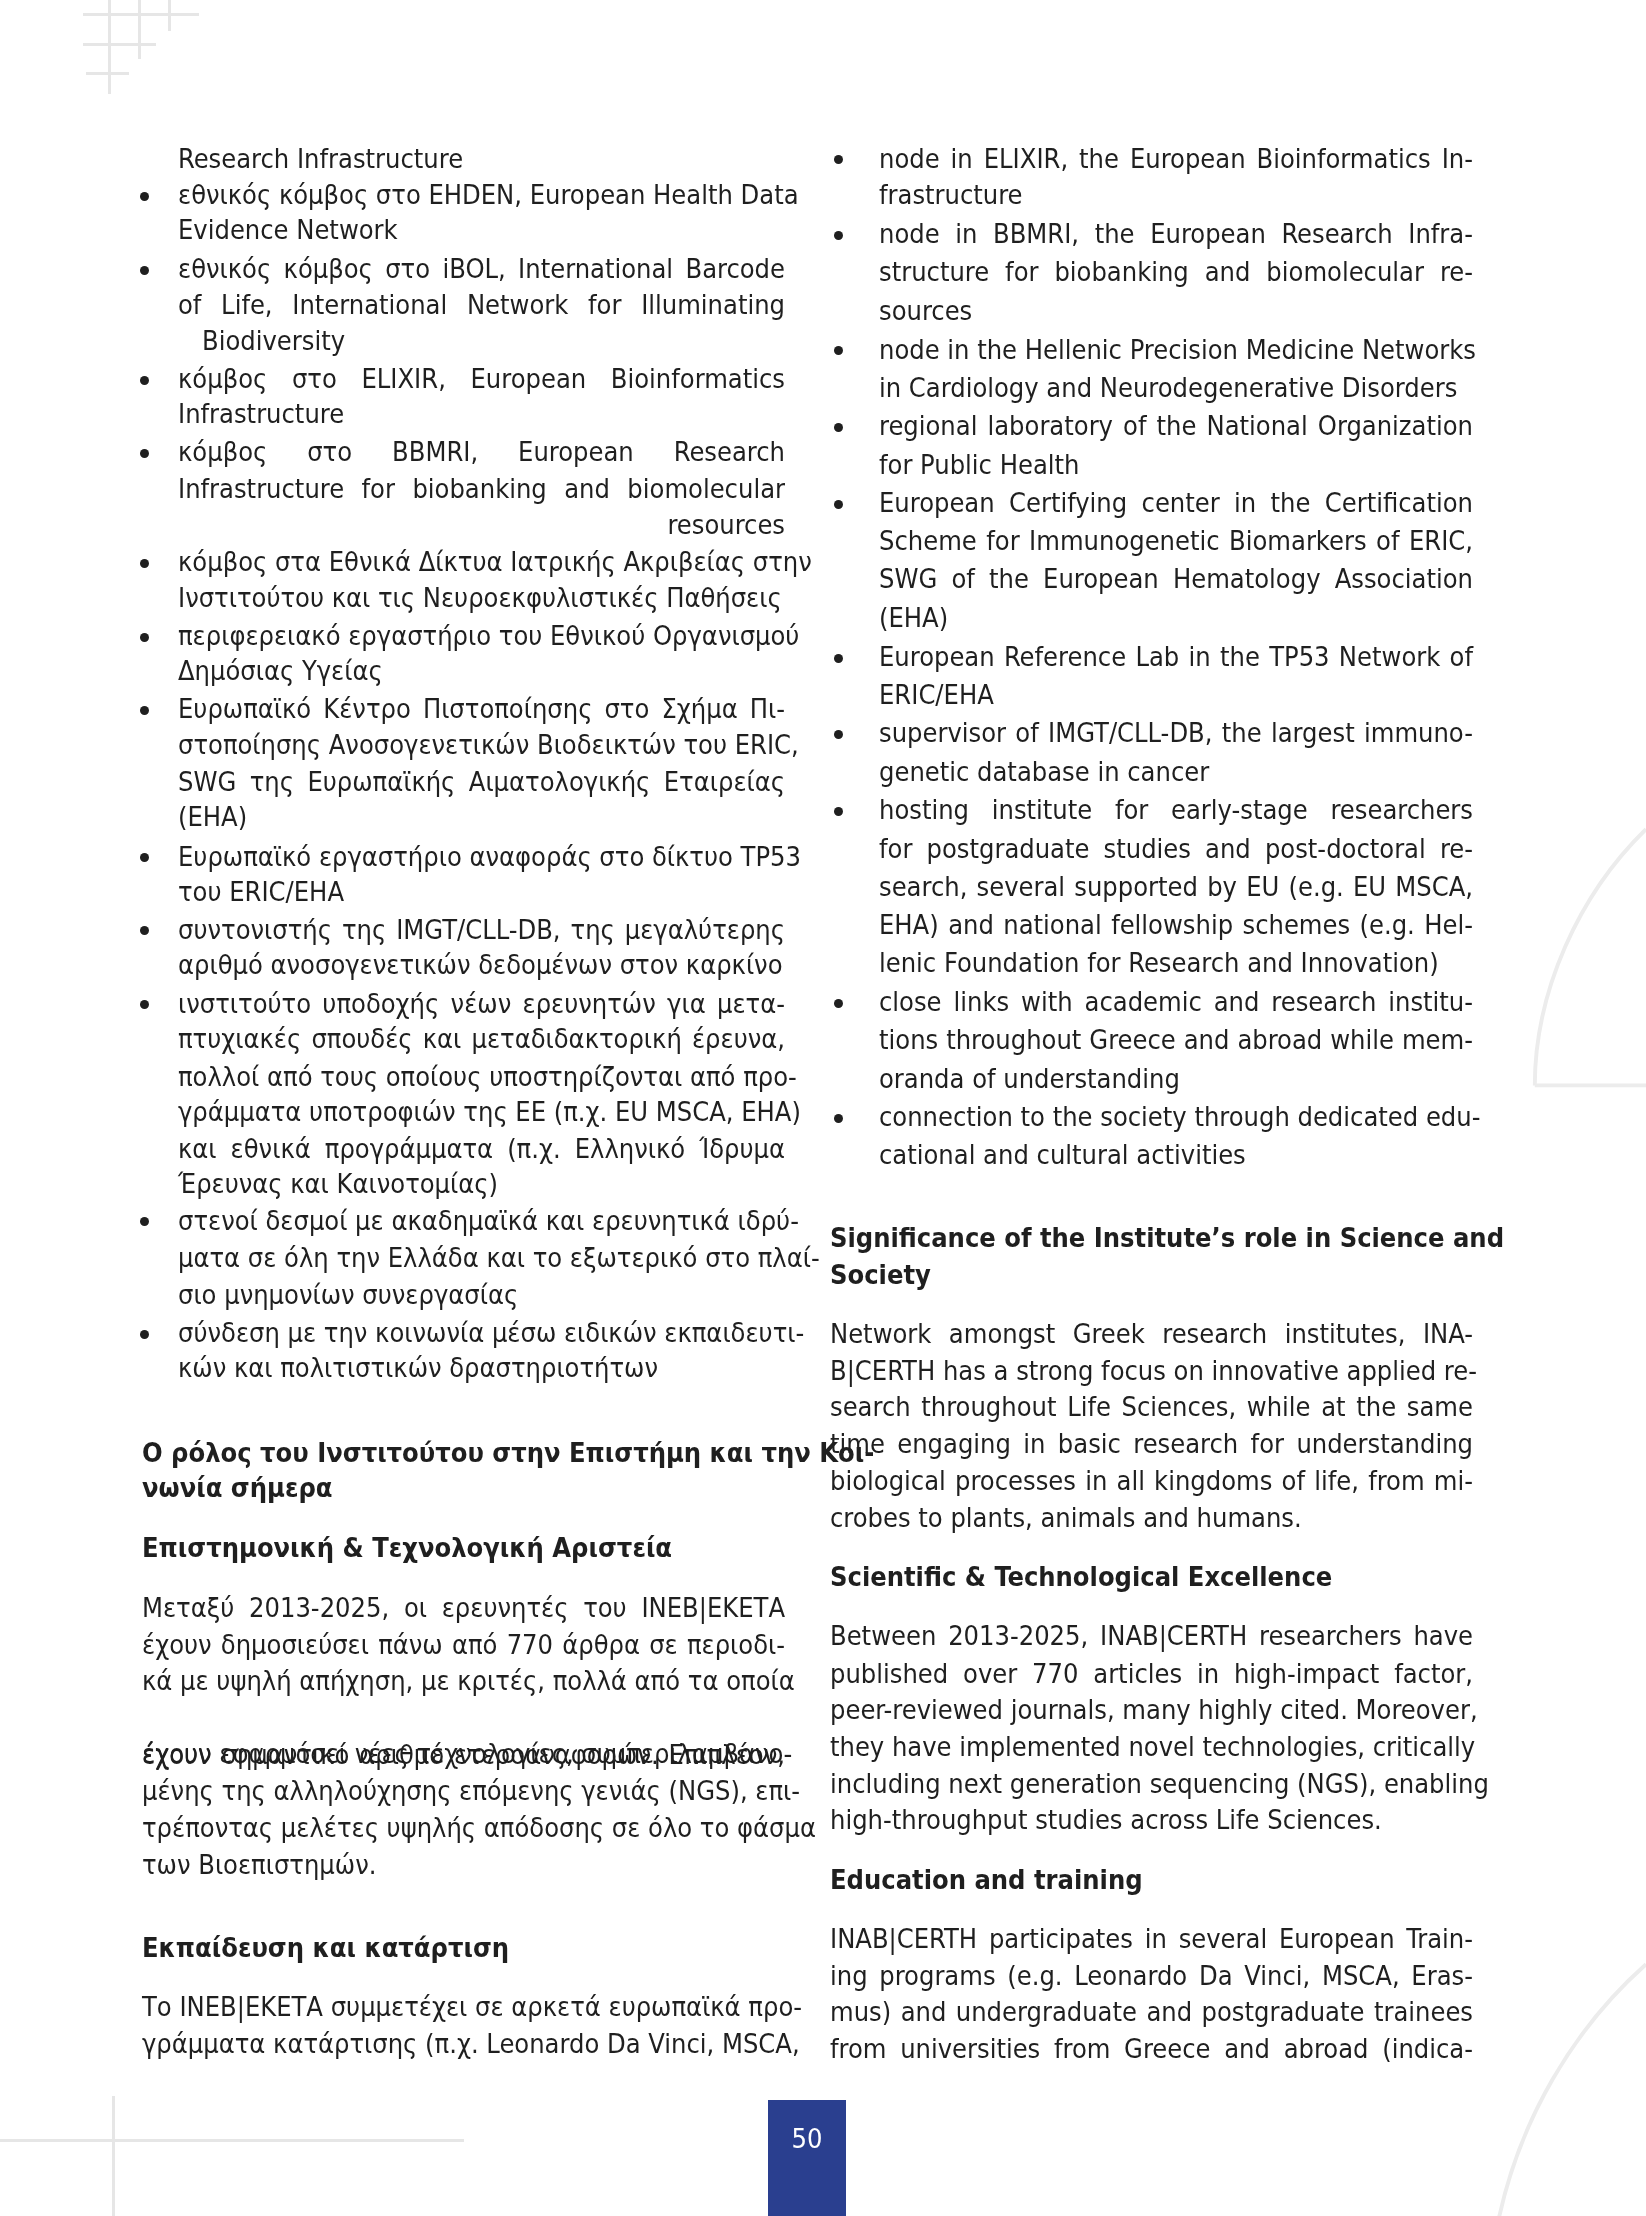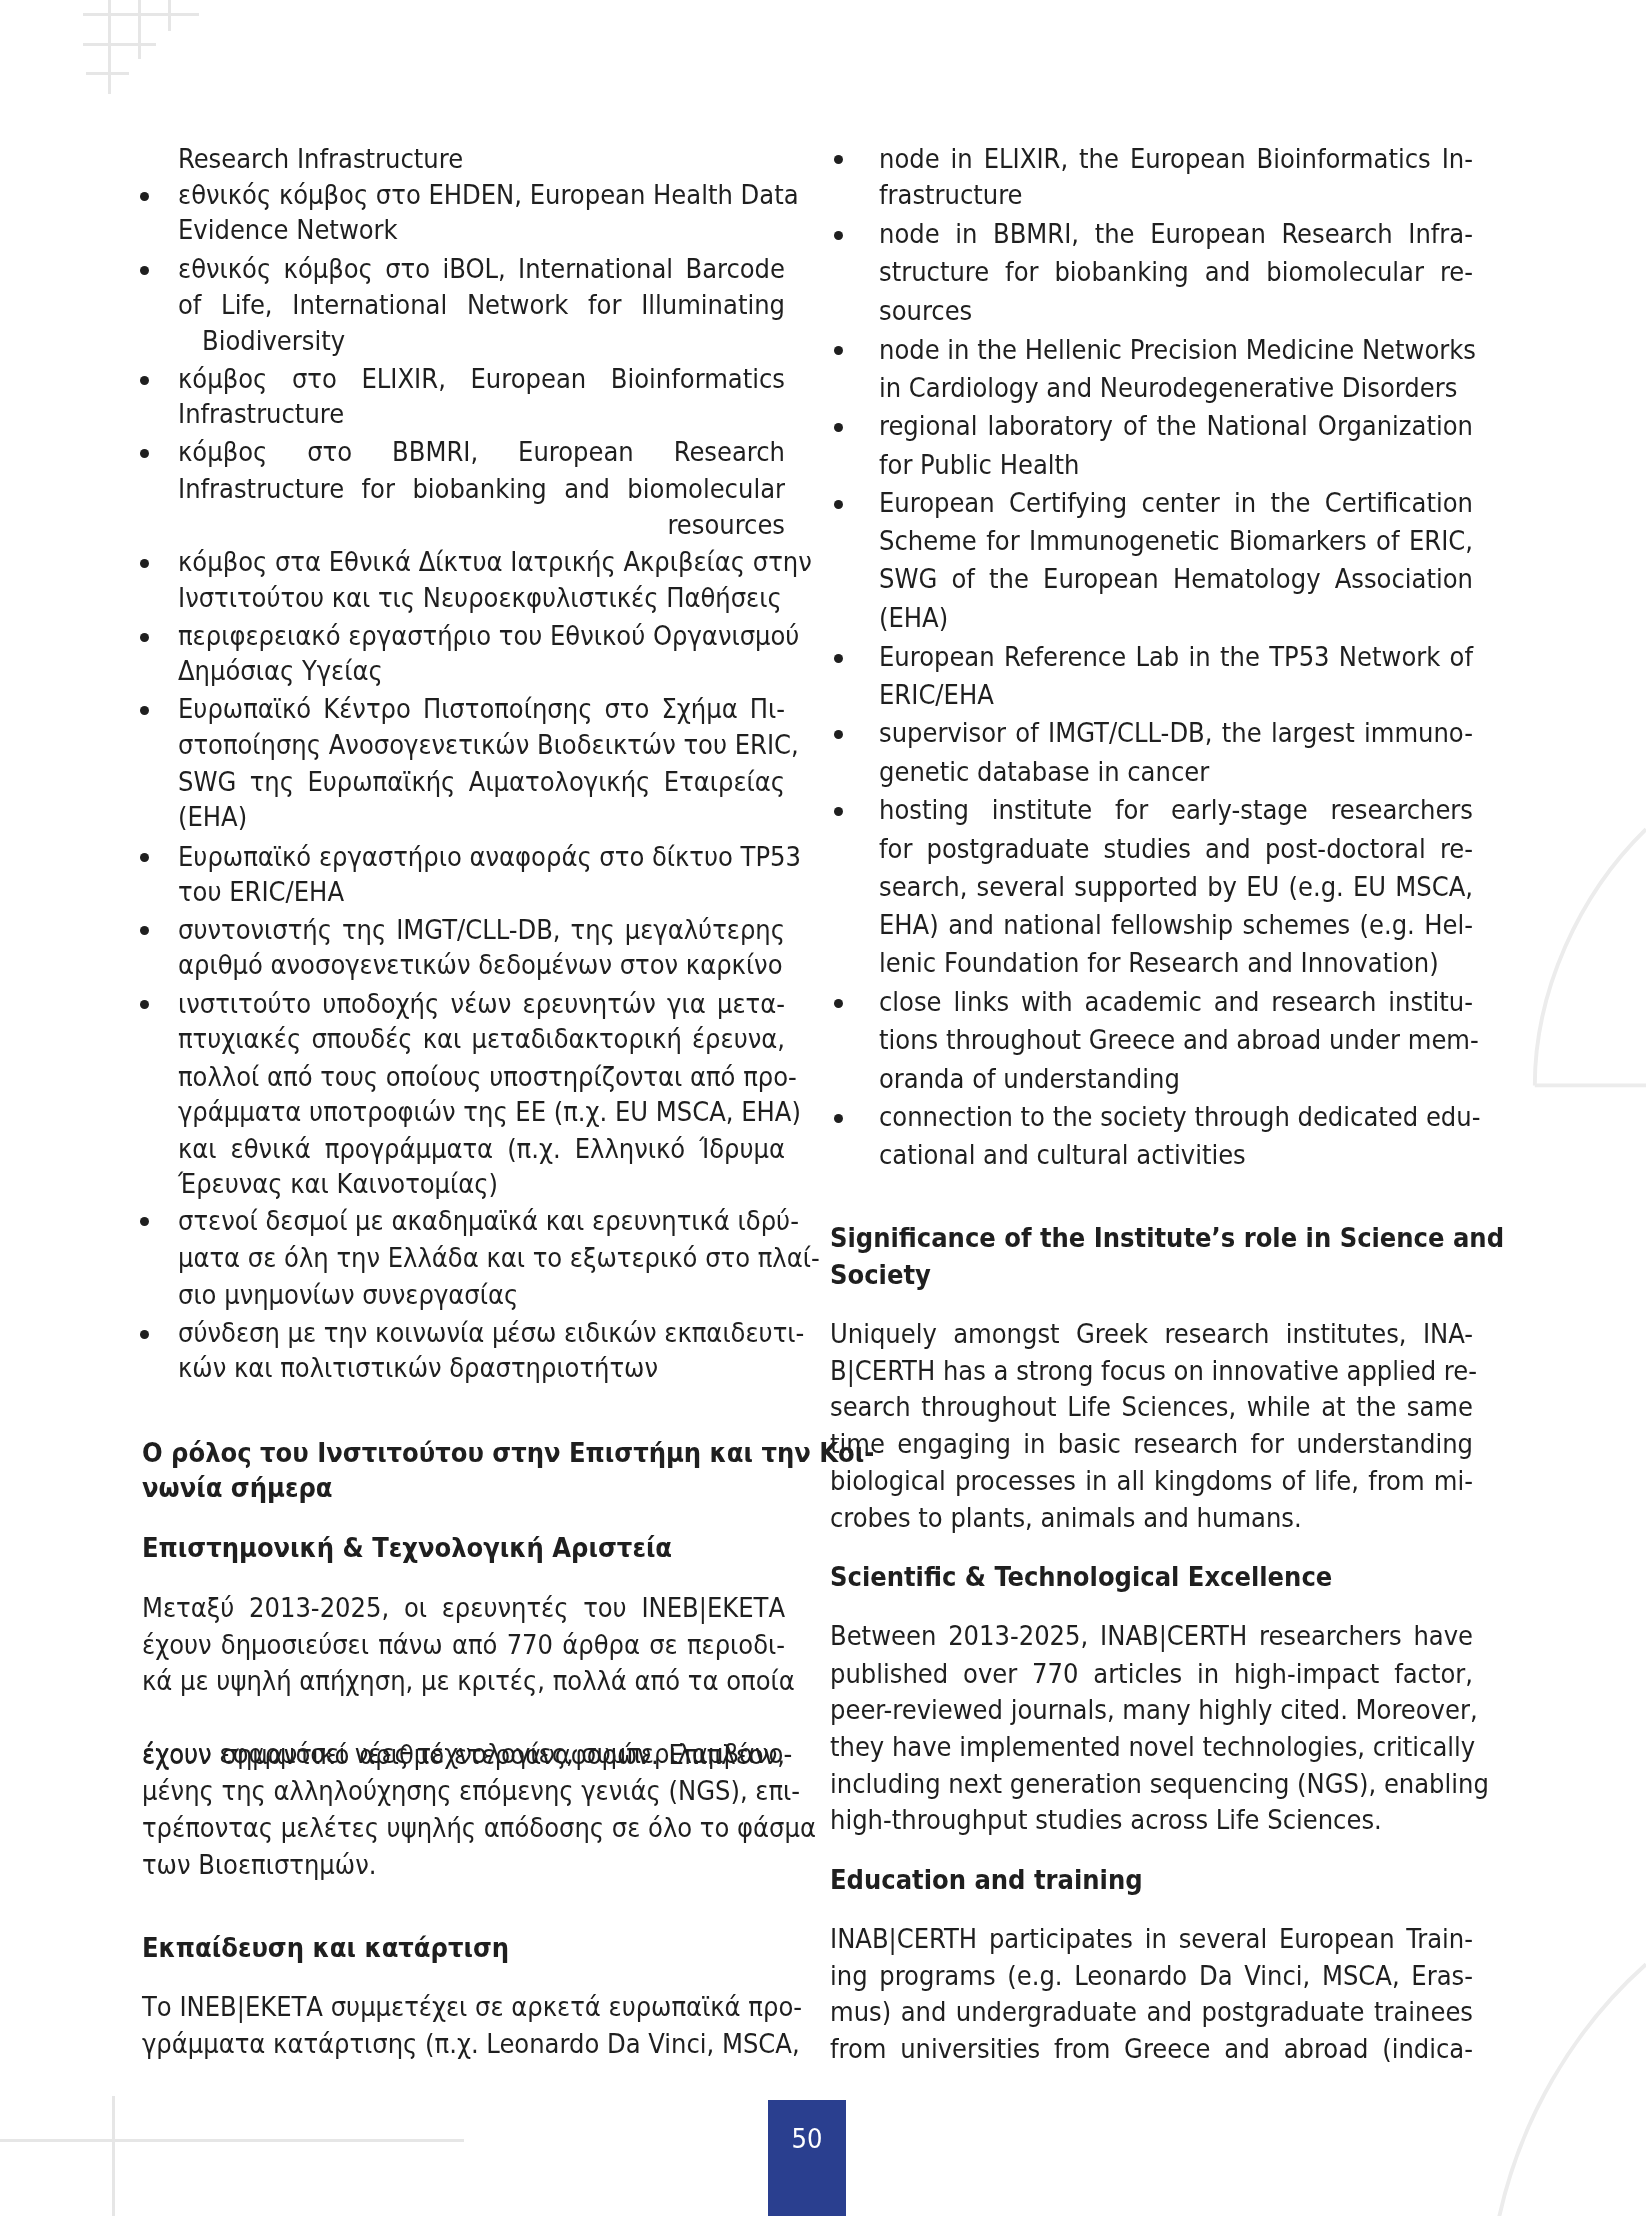--- a/index.html
+++ b/index.html
@@ -132,28 +132,28 @@
     <div class="line colR j" style="top: 714px;">supervisor of IMGT/CLL-DB, the largest immuno-</div>
     <div class="line colR l" style="top: 753px;">genetic database in cancer</div>
     <div class="bullet" style="left: 834px; top: 807px;"></div>
     <div class="line colR j" style="top: 791px;">hosting institute for early-stage researchers</div>
     <div class="line colR j" style="top: 830px;">for postgraduate studies and post-doctoral re-</div>
     <div class="line colR j" style="top: 868px;">search, several supported by EU (e.g. EU MSCA,</div>
     <div class="line colR j" style="top: 906px;">EHA) and national fellowship schemes (e.g. Hel-</div>
     <div class="line colR l" style="top: 944px;">lenic Foundation for Research and Innovation)</div>
     <div class="bullet" style="left: 834px; top: 999px;"></div>
     <div class="line colR j" style="top: 983px;">close links with academic and research institu-</div>
-    <div class="line colR j" style="top: 1021px;">tions throughout Greece and abroad under mem-</div>
+    <div class="line colR j" style="top: 1021px;">tions throughout Greece and abroad while mem-</div>
     <div class="line colR l" style="top: 1060px;">oranda of understanding</div>
     <div class="bullet" style="left: 834px; top: 1114px;"></div>
     <div class="line colR j" style="top: 1098px;">connection to the society through dedicated edu-</div>
     <div class="line colR l" style="top: 1136px;">cational and cultural activities</div>
     <div class="line colRp j b" style="top: 1219px;">Significance of the Institute’s role in Science and</div>
     <div class="line colRp l b" style="top: 1256px;">Society</div>
-    <div class="line colRp j" style="top: 1315px;">Uniquely amongst Greek research institutes, INA-</div>
+    <div class="line colRp j" style="top: 1315px;">Network amongst Greek research institutes, INA-</div>
     <div class="line colRp j" style="top: 1352px;">B|CERTH has a strong focus on innovative applied re-</div>
     <div class="line colRp j" style="top: 1388px;">search throughout Life Sciences, while at the same</div>
     <div class="line colRp j" style="top: 1425px;">time engaging in basic research for understanding</div>
     <div class="line colRp j" style="top: 1462px;">biological processes in all kingdoms of life, from mi-</div>
     <div class="line colRp l" style="top: 1499px;">crobes to plants, animals and humans.</div>
     <div class="line colRp l b" style="top: 1558px;">Scientific &amp; Technological Excellence</div>
     <div class="line colRp j" style="top: 1617px;">Between 2013-2025, INAB|CERTH researchers have</div>
     <div class="line colRp j" style="top: 1655px;">published over 770 articles in high-impact factor,</div>
     <div class="line colRp j" style="top: 1691px;">peer-reviewed journals, many highly cited. Moreover,</div>
     <div class="line colRp j" style="top: 1728px;">they have implemented novel technologies, critically</div>

